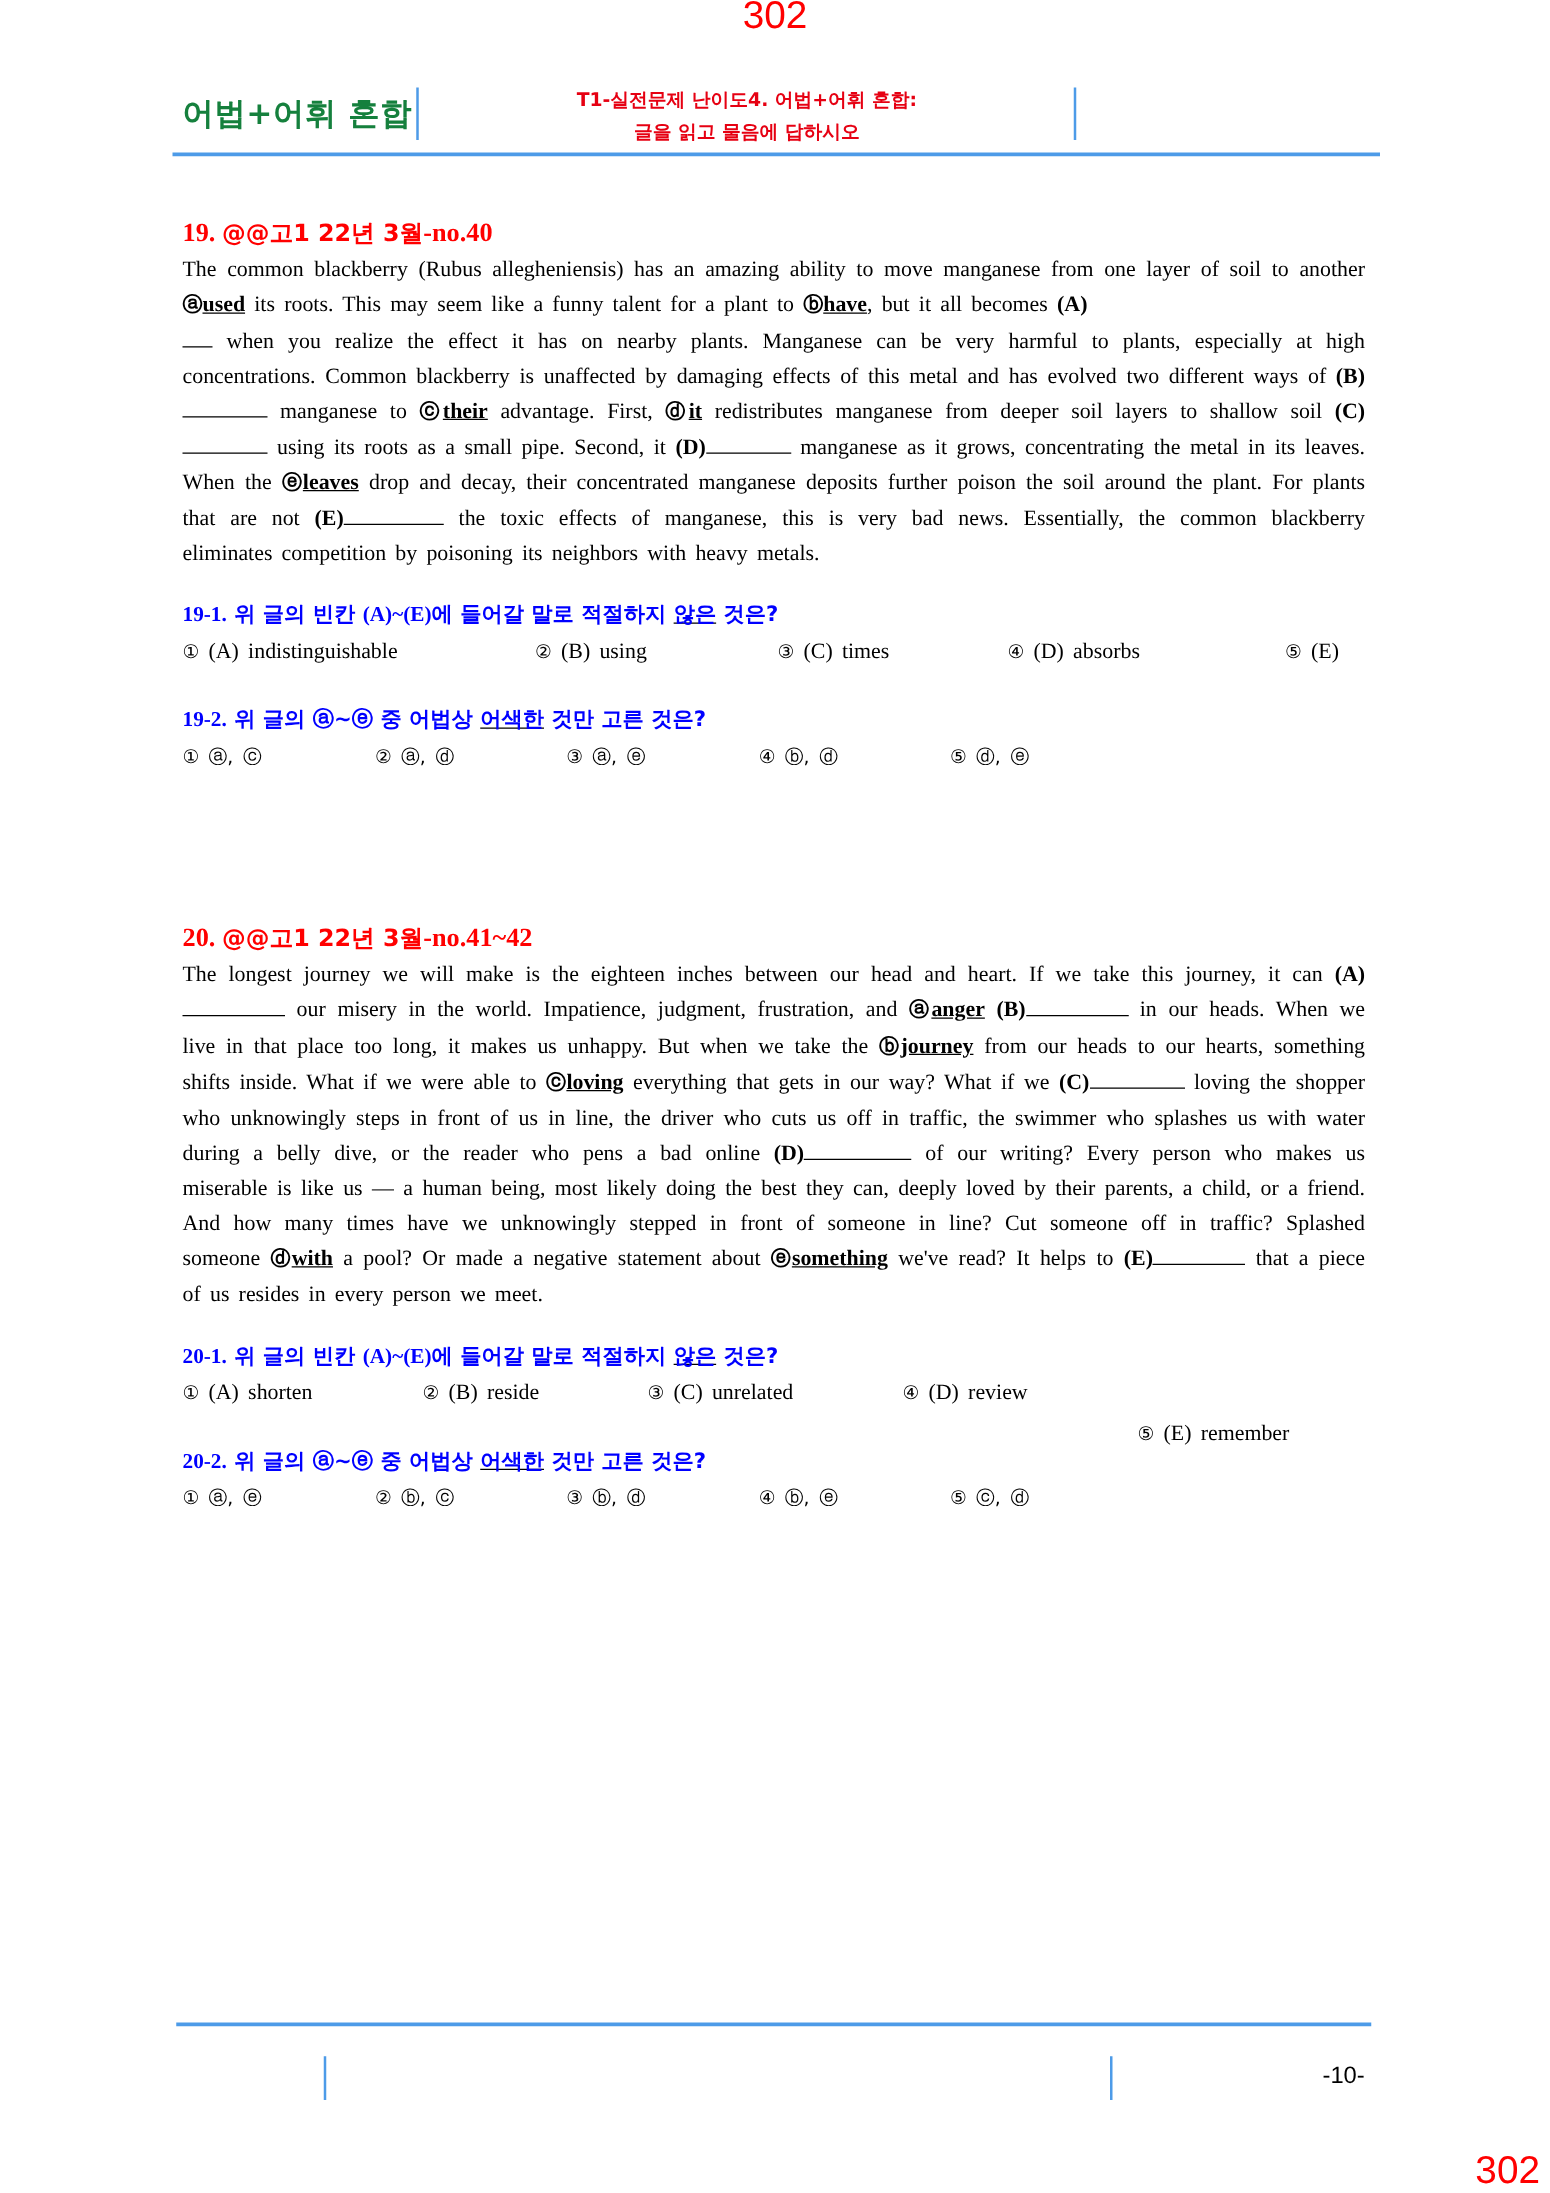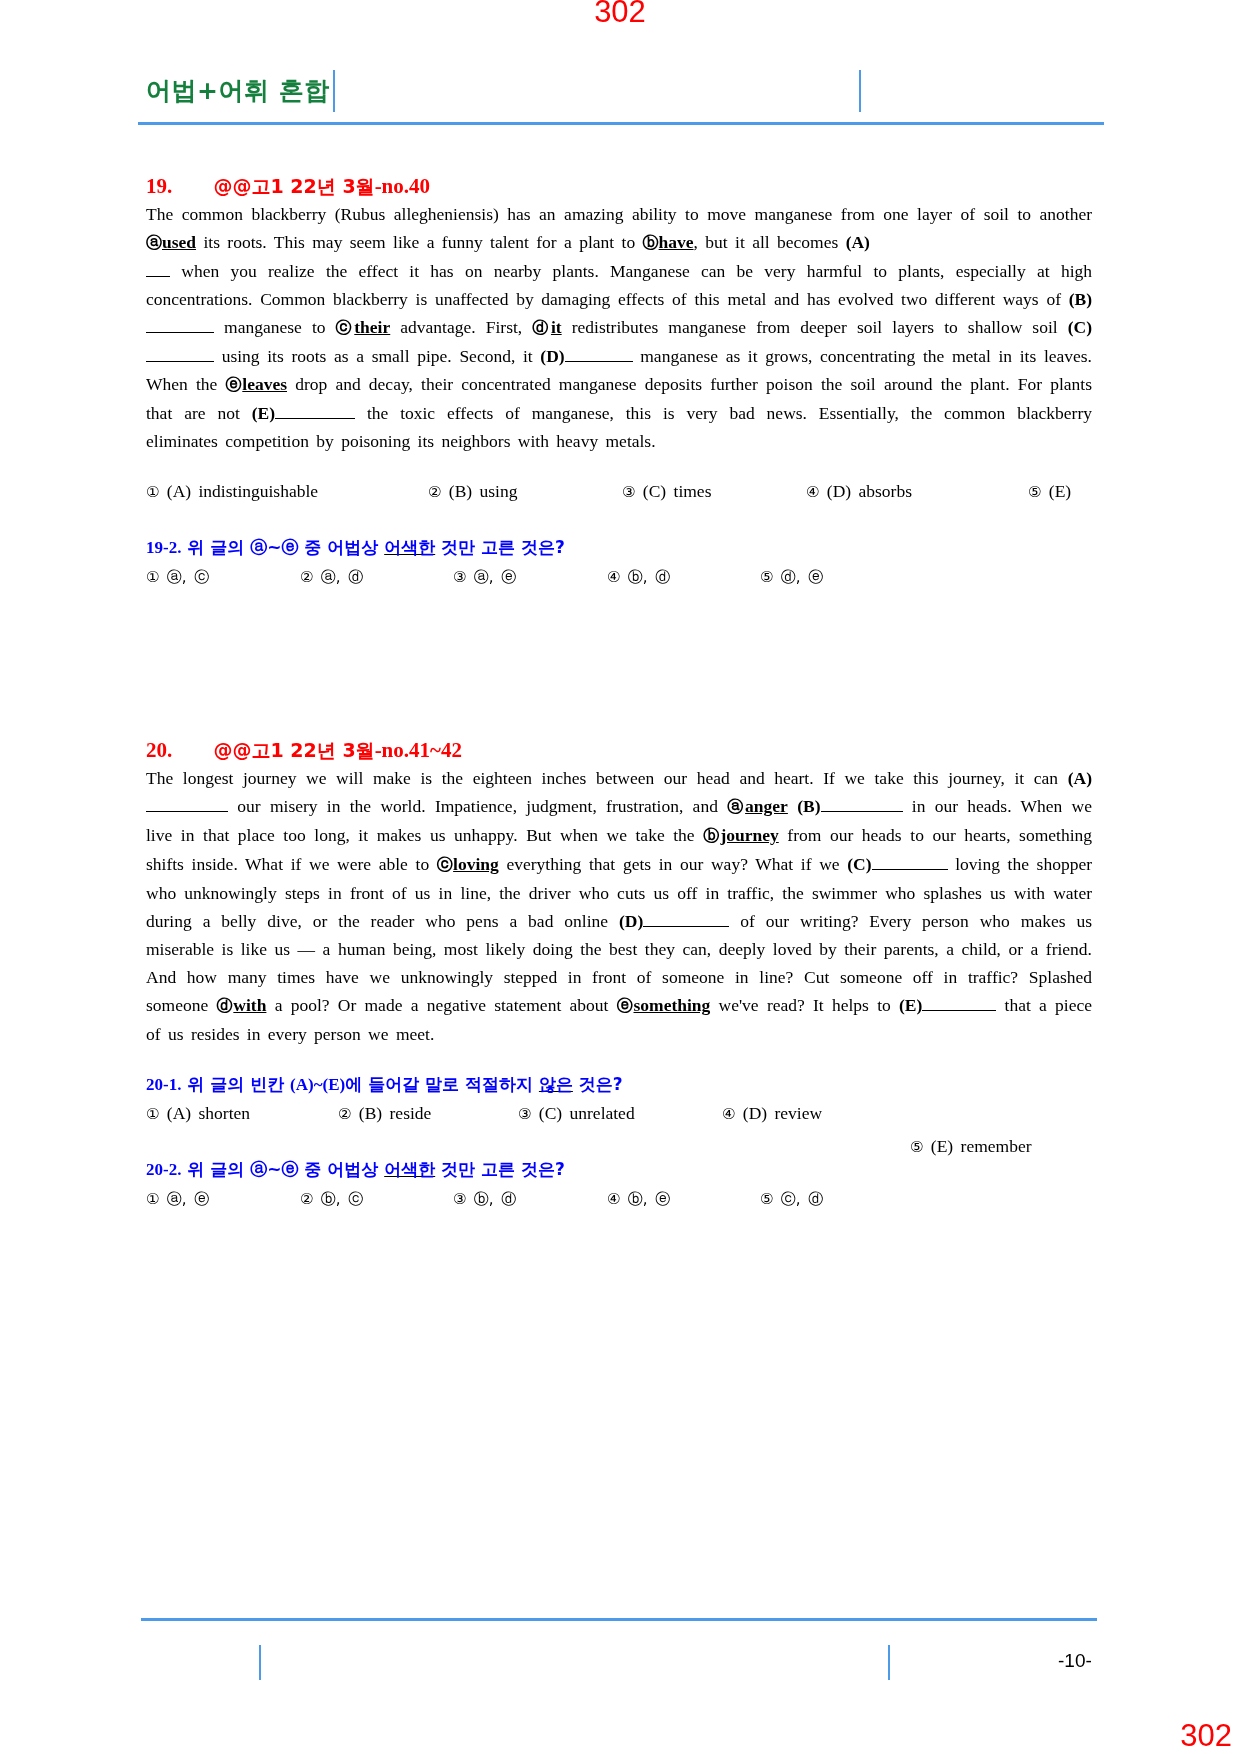--- a/index.html
+++ b/index.html
@@ -9,21 +9,21 @@
 
   .header { position:absolute; top:68px; left:140px; width:964px; height:56px; }
   .header-title { position:absolute; left:6px; top:6px; color:#15803d; font-family:"DejaVu Sans", sans-serif; font-weight:bold; font-size:25px; line-height:34px; letter-spacing:0.5px; }
   .header-div1 { position:absolute; left:193px; top:2px; width:2px; height:42px; background:#4d9be8; }
   .header-div2 { position:absolute; left:719px; top:2px; width:2px; height:42px; background:#4d9be8; }
   .header-sub { position:absolute; left:196px; width:523px; top:0; text-align:center; color:#e60012; font-family:"DejaVu Sans", sans-serif; font-weight:bold; font-size:15px; line-height:25px; }
   .header-rule { position:absolute; top:122px; left:138px; width:966px; height:3px; background:#4d9be8; }
 
   .content { position:absolute; left:146px; width:946px; }
   .q-title { color:#ff0000; font-weight:bold; font-size:21px; line-height:28px; }
-  .q-title .ko { font-family:"DejaVu Sans", sans-serif; font-size:19px;margin-left:36px; }
+  .q-title .ko { font-family:"DejaVu Sans", sans-serif; font-size:19px; }
   .passage { font-size:17.5px; line-height:28px; text-align:justify; word-spacing:3px; }
   .passage b { font-weight:bold; }
   .mk { font-family:"DejaVu Sans", sans-serif; font-size:16px; font-weight:bold; }
   .ul { text-decoration:underline; font-weight:bold; }
   .blank { display:inline-block; border-bottom:1.5px solid #000; height:14px; vertical-align:baseline; }
   .sub-q { color:#0000ff; font-weight:bold; font-size:17px; line-height:28px; font-family:"DejaVu Sans", sans-serif; }
   .sub-q .num { font-family:"Liberation Serif", serif; font-size:17px; }
   .sub-q .und { text-decoration:underline; text-decoration-color:#000; }
   .options { font-size:17.5px; line-height:28px; position:relative; height:28px; }
   .options .opt { position:absolute; top:0; white-space:nowrap; word-spacing:3px; }
@@ -35,32 +35,37 @@
   .footer-page { position:absolute; top:1650px; left:1058px; font-family:"Liberation Sans", sans-serif; font-size:19px; }
 </style>
 </head>
 <body>
 
 <div class="top-page-num">302</div>
 
 <div class="header">
   <div class="header-title">어법+어휘 혼합</div>
   <div class="header-div1"></div>
+  <div class="header-sub">
+    <div>T1-실전문제 난이도4. 어법+어휘 혼합:</div>
+    <div>글을 읽고 물음에 답하시오</div>
+  </div>
   <div class="header-div2"></div>
 </div>
 <div class="header-rule"></div>
 
 <div class="content" style="top:172px;">
   <div class="q-title">
     <span>19.</span>
     <span class="ko">@@고1 22년 3월</span><span>-no.40</span>
   </div>
   <div class="passage"><span>The common blackberry (Rubus allegheniensis) has an amazing ability to move manganese from one layer of soil to another </span><span class="mk">ⓐ</span><span class="ul">used</span><span> its roots. This may seem like a funny talent for a plant to </span><span class="mk">ⓑ</span><span class="ul">have</span><span>, but it all becomes </span><b>(A)</b><br><span class="blank" style="width:24px;"></span><span> when you realize the effect it has on nearby plants. Manganese can be very harmful to plants, especially at high concentrations. Common blackberry is unaffected by damaging effects of this metal and has evolved two different ways of </span><b>(B)</b><span class="blank" style="width:68px;"></span><span> manganese to </span><span class="mk">ⓒ</span><span class="ul">their</span><span> advantage. First, </span><span class="mk">ⓓ</span><span class="ul">it</span><span> redistributes manganese from deeper soil layers to shallow soil </span><b>(C)</b><span class="blank" style="width:68px;"></span><span> using its roots as a small pipe. Second, it </span><b>(D)</b><span class="blank" style="width:68px;"></span><span> manganese as it grows, concentrating the metal in its leaves. When the </span><span class="mk">ⓔ</span><span class="ul">leaves</span><span> drop and decay, their concentrated manganese deposits further poison the soil around the plant. For plants that are not </span><b>(E)</b><span class="blank" style="width:80px;"></span><span> the toxic effects of manganese, this is very bad news. Essentially, the common blackberry eliminates competition by poisoning its neighbors with heavy metals.</span></div>
 
   <div style="height:22px;"></div>
+  <div class="sub-q"><span class="num">19-1.</span><span> 위 글의 빈칸 </span><span class="num">(A)~(E)</span><span>에 들어갈 말로 적절하지 </span><span class="und">않은</span><span> 것은?</span></div>
   <div class="options">
     <span class="opt" style="left:0;"><span class="c">①</span> <span>(A) indistinguishable</span></span>
     <span class="opt" style="left:282px;"><span class="c">②</span> <span>(B) using</span></span>
     <span class="opt" style="left:476px;"><span class="c">③</span> <span>(C) times</span></span>
     <span class="opt" style="left:660px;"><span class="c">④</span> <span>(D) absorbs</span></span>
     <span class="opt" style="left:882px;"><span class="c">⑤</span> <span>(E)</span></span>
   </div>
 
   <div style="height:28px;"></div>
   <div class="sub-q"><span class="num">19-2.</span><span> 위 글의 ⓐ~ⓔ 중 어법상 </span><span class="und">어색한</span><span> 것만 고른 것은?</span></div>

